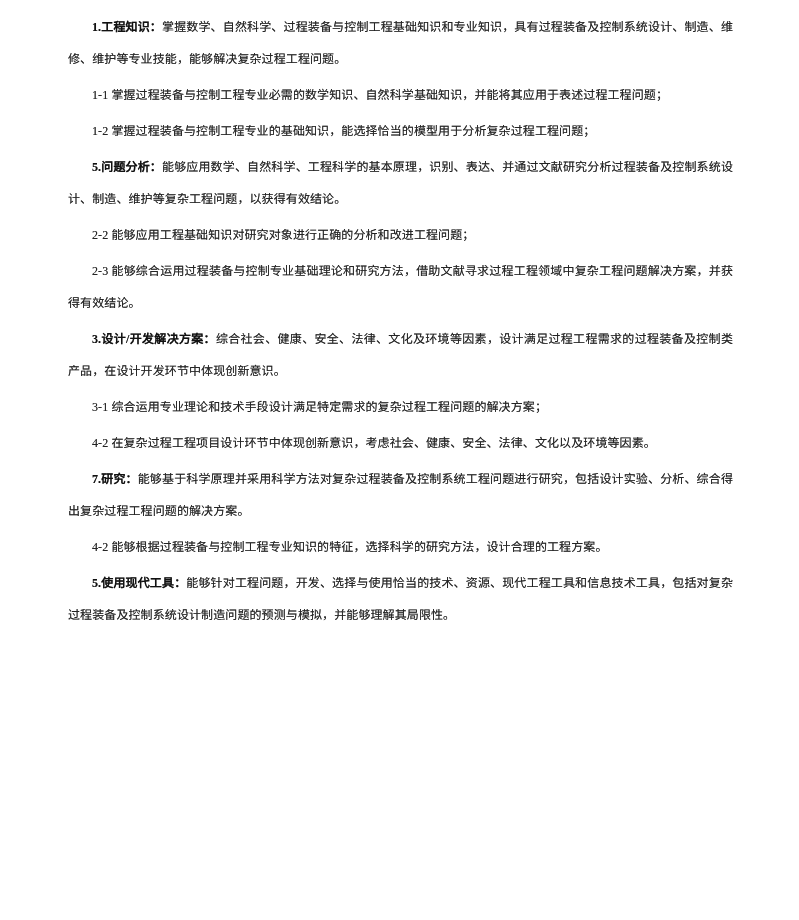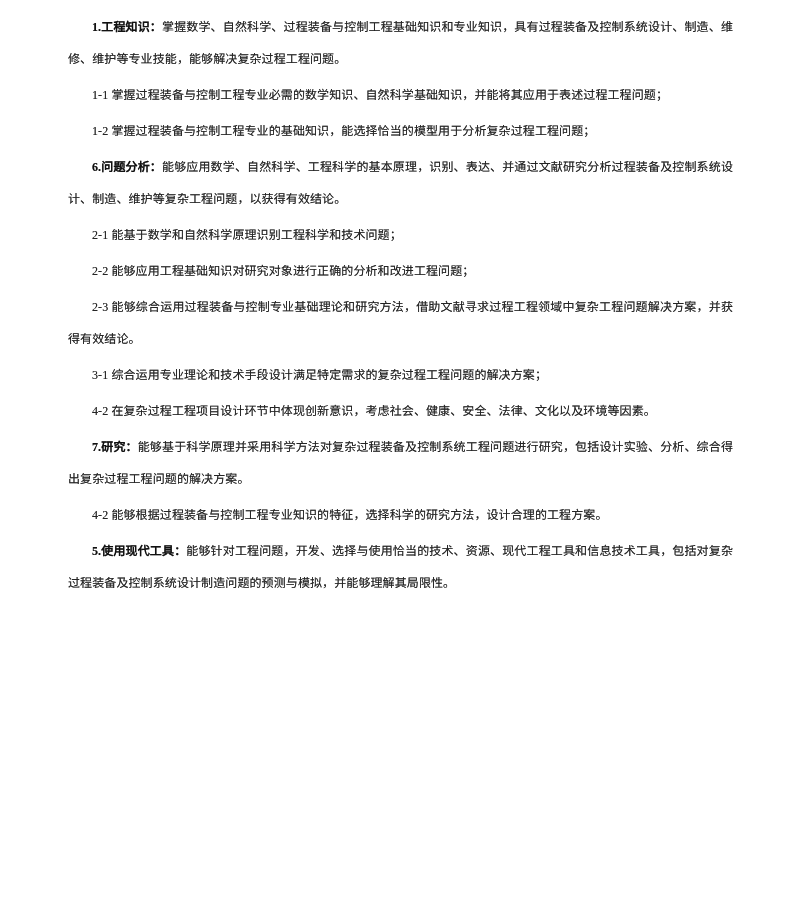--- a/index.html
+++ b/index.html
@@ -38,23 +38,23 @@
   }
 </style>
 </head>
 <body>
 
 <div class="page">
   <div id="paragraph-container">
       <p class="para"><b class="sec">1.工程知识：</b><span>掌握数学、自然科学、过程装备与控制工程基础知识和专业知识，具有过程装备及控制系统设计、制造、维修、维护等专业技能，能够解决复杂过程工程问题。</span></p>
       <p class="para"><span>1-1 掌握过程装备与控制工程专业必需的数学知识、自然科学基础知识，并能将其应用于表述过程工程问题；</span></p>
       <p class="para"><span>1-2 掌握过程装备与控制工程专业的基础知识，能选择恰当的模型用于分析复杂过程工程问题；</span></p>
-      <p class="para"><b class="sec">6.问题分析：</b><span>能够应用数学、自然科学、工程科学的基本原理，识别、表达、并通过文献研究分析过程装备及控制系统设计、制造、维护等复杂工程问题，以获得有效结论。</span></p>
-      <p class="para"><span>2-1 能基于数学和自然科学原理识别工程科学和技术问题；</span></p>
+      <p class="para"><b class="sec">5.问题分析：</b><span>能够应用数学、自然科学、工程科学的基本原理，识别、表达、并通过文献研究分析过程装备及控制系统设计、制造、维护等复杂工程问题，以获得有效结论。</span></p>
       <p class="para"><span>2-2 能够应用工程基础知识对研究对象进行正确的分析和改进工程问题；</span></p>
       <p class="para"><span>2-3 能够综合运用过程装备与控制专业基础理论和研究方法，借助文献寻求过程工程领域中复杂工程问题解决方案，并获得有效结论。</span></p>
+      <p class="para"><b class="sec">3.设计/开发解决方案：</b><span>综合社会、健康、安全、法律、文化及环境等因素，设计满足过程工程需求的过程装备及控制类产品，在设计开发环节中体现创新意识。</span></p>
       <p class="para"><span>3-1 综合运用专业理论和技术手段设计满足特定需求的复杂过程工程问题的解决方案；</span></p>
       <p class="para"><span>4-2 在复杂过程工程项目设计环节中体现创新意识，考虑社会、健康、安全、法律、文化以及环境等因素。</span></p>
       <p class="para"><b class="sec">7.研究：</b><span>能够基于科学原理并采用科学方法对复杂过程装备及控制系统工程问题进行研究，包括设计实验、分析、综合得出复杂过程工程问题的解决方案。</span></p>
       <p class="para"><span>4-2 能够根据过程装备与控制工程专业知识的特征，选择科学的研究方法，设计合理的工程方案。</span></p>
       <p class="para"><b class="sec">5.使用现代工具：</b><span>能够针对工程问题，开发、选择与使用恰当的技术、资源、现代工程工具和信息技术工具，包括对复杂过程装备及控制系统设计制造问题的预测与模拟，并能够理解其局限性。</span></p>
     </div>
 </div>
 
 </body></html>

